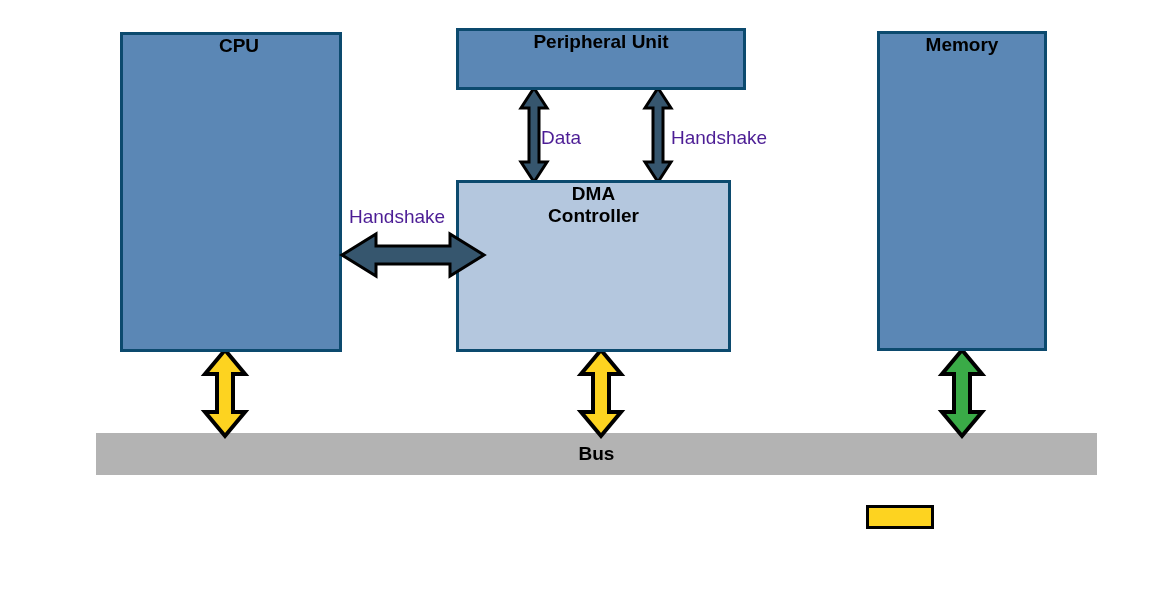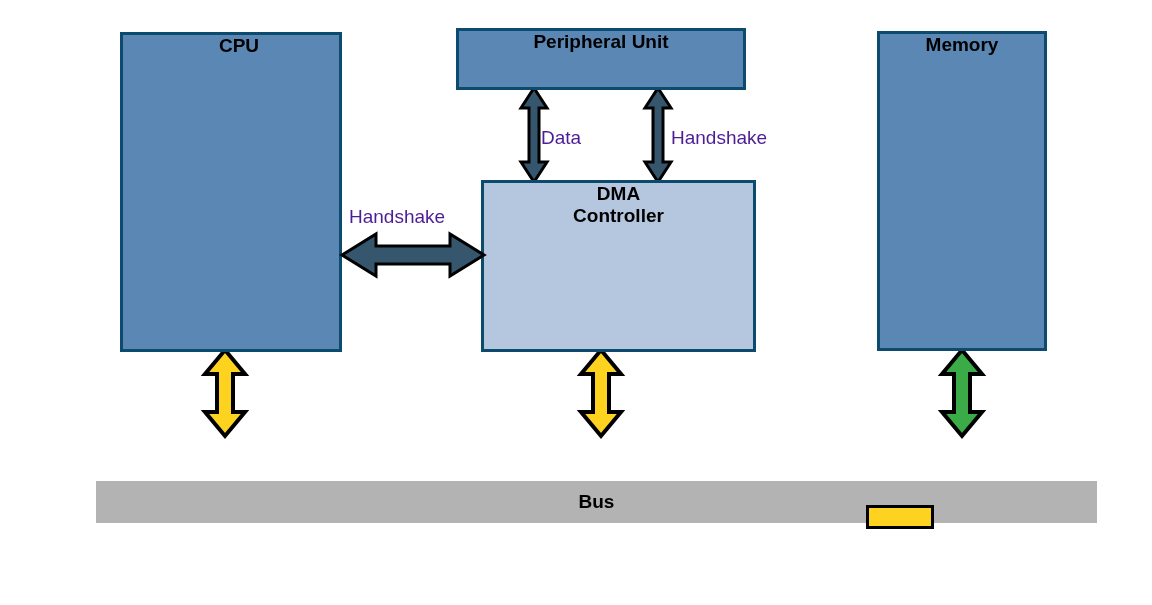--- a/index.html
+++ b/index.html
@@ -39,21 +39,21 @@
     font-size: 19px;
     padding-left: 16px;
   }
   #peripheral-block {
     left: 456px;  top: 28px;
     width: 290px; height: 62px;
     background: #5b87b5;
     font-size: 19px;
   }
   #dma-block {
-    left: 481px;  top: 180px;
+    left: 456px;  top: 180px;
     width: 275px; height: 172px;
     background: #b4c7de;
     font-size: 19px;
   }
   #memory-block {
     left: 877px;  top: 31px;
     width: 170px; height: 320px;
     background: #5b87b5;
     font-size: 19px;
   }
@@ -63,21 +63,20 @@
     width: 1001px; height: 42px;
     background: #b3b3b3;
     border: none;
     display: flex;
     align-items: center;
     justify-content: center;
     font-weight: bold;
     font-size: 19px;
     color: #000000;
     z-index: 2;
-    margin-top: 48px;
   }
 
   
   .arrow {
     position: absolute;
     z-index: 3;
   }
   .arrow svg { display: block; overflow: visible; }
 
   #arrow-cpu-dma      { left: 342px; top: 232px; width: 142px; height: 46px; z-index: 5;}

